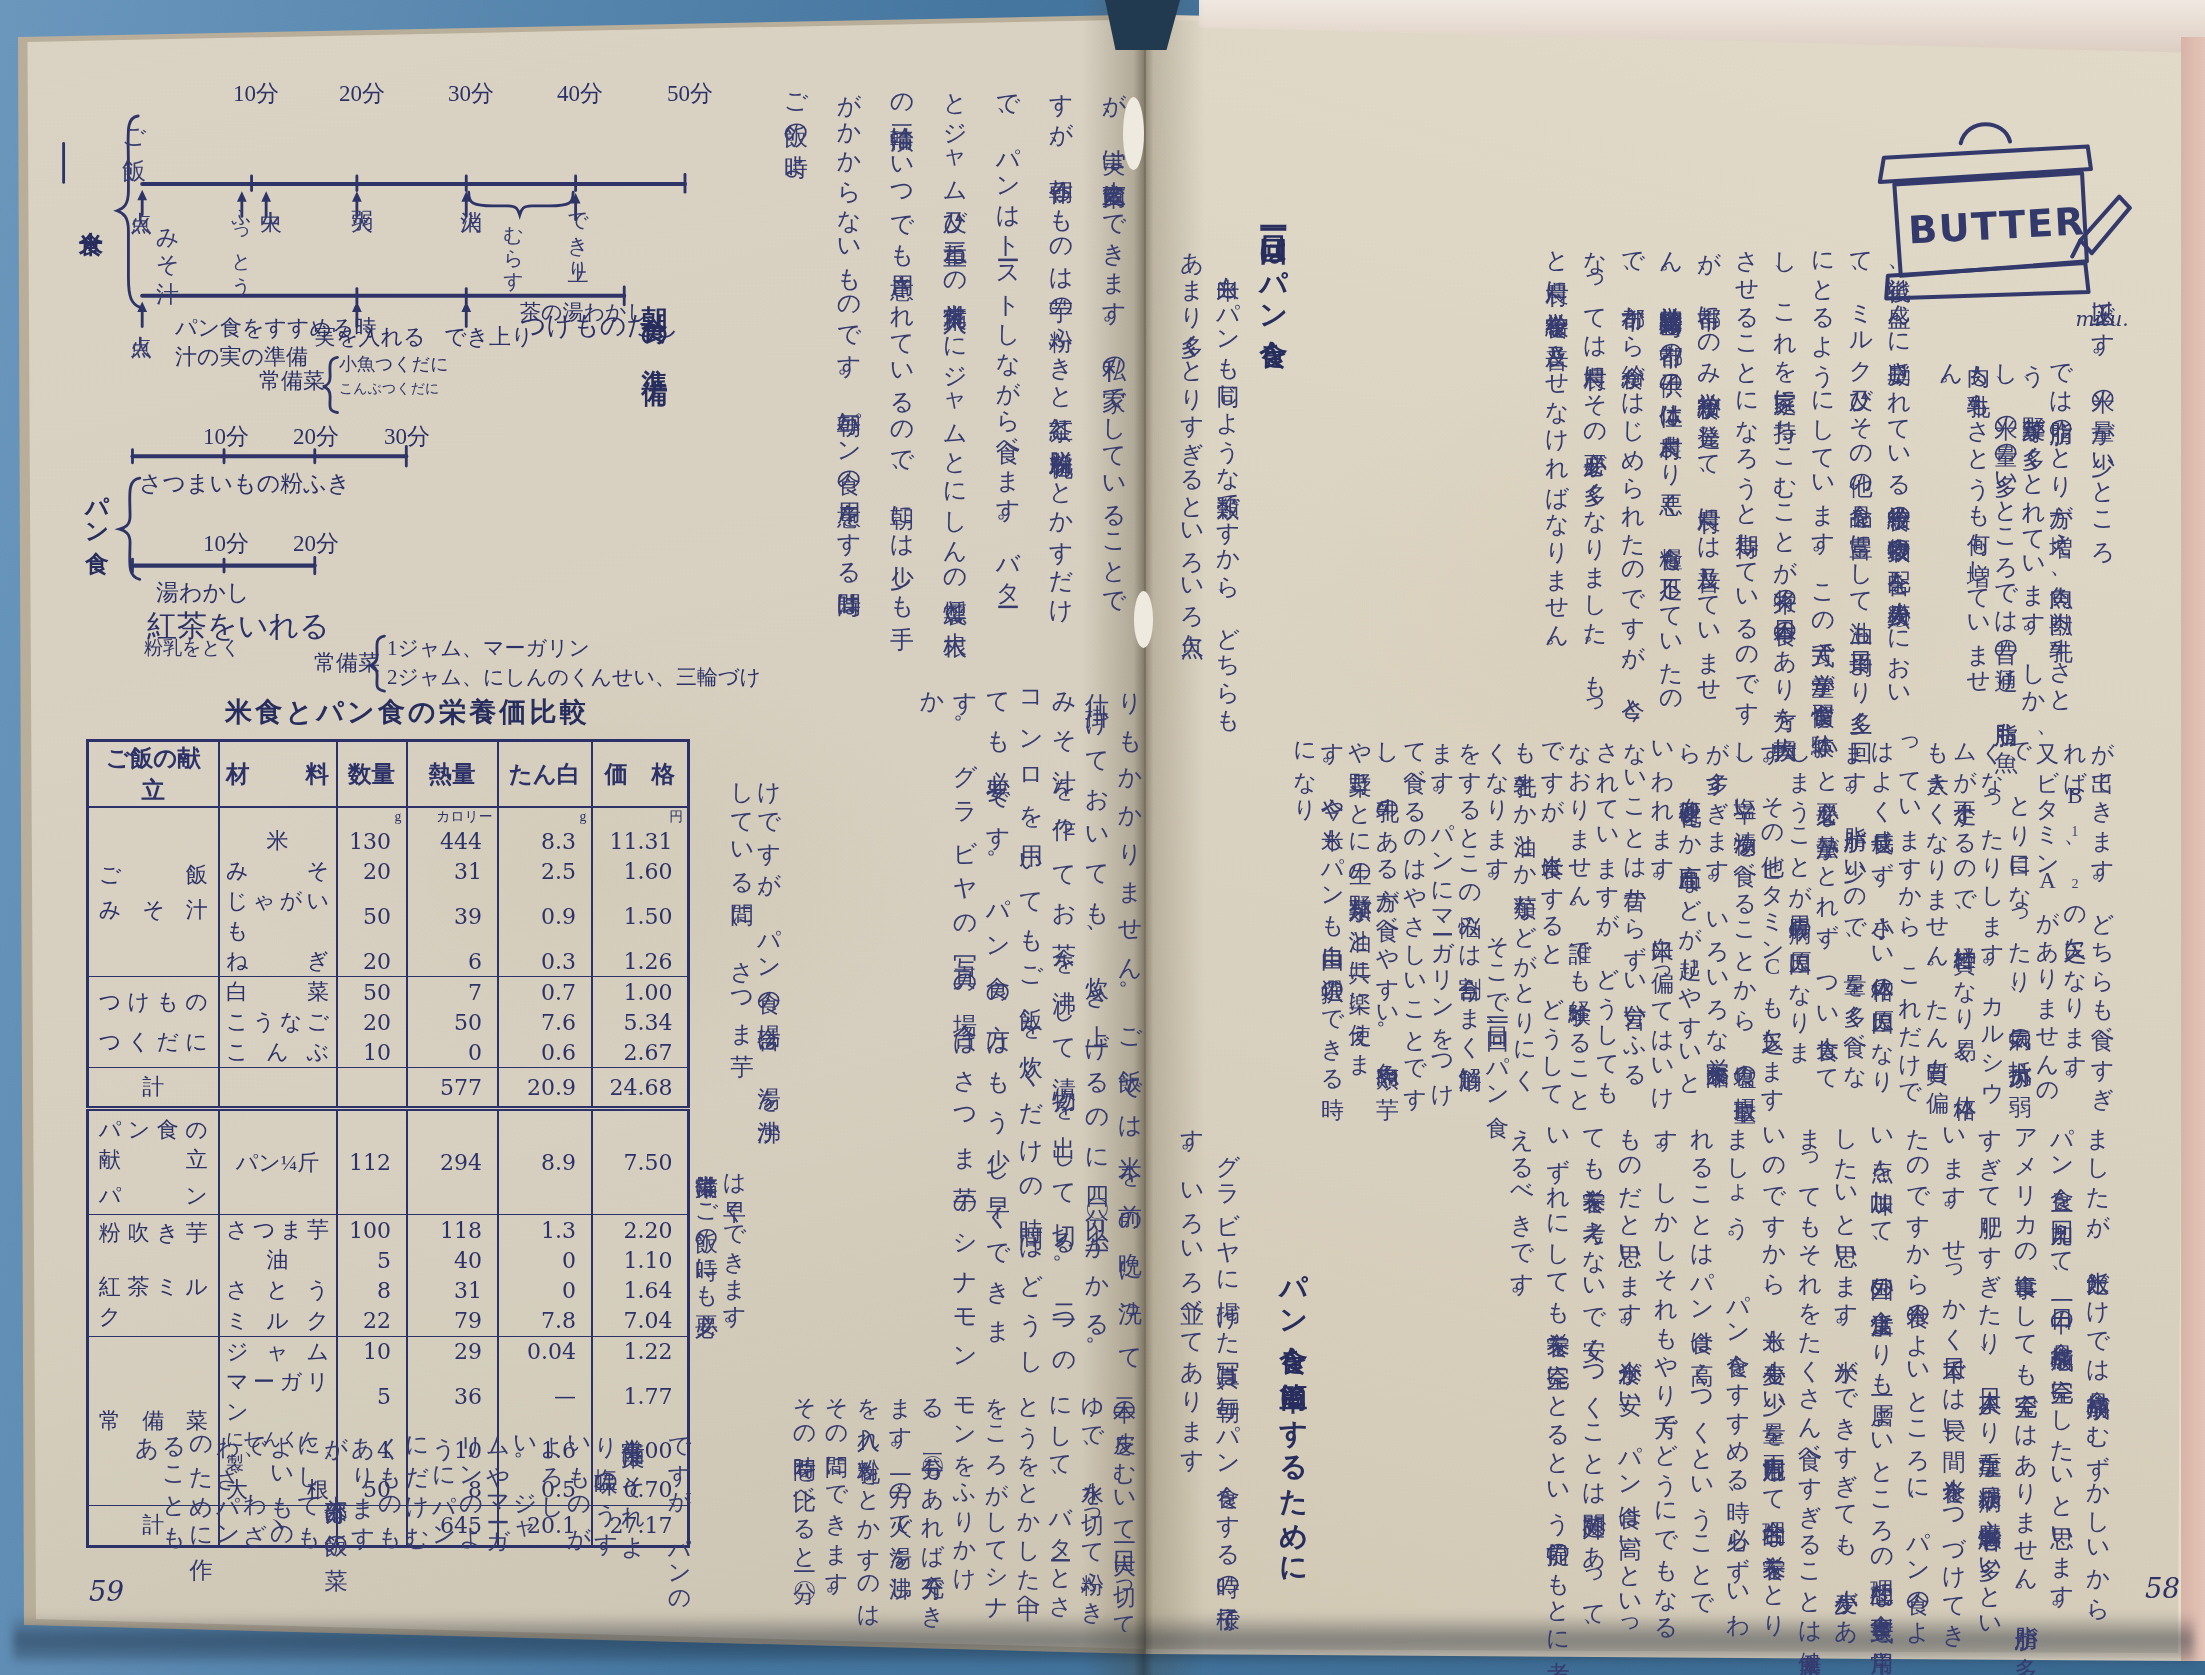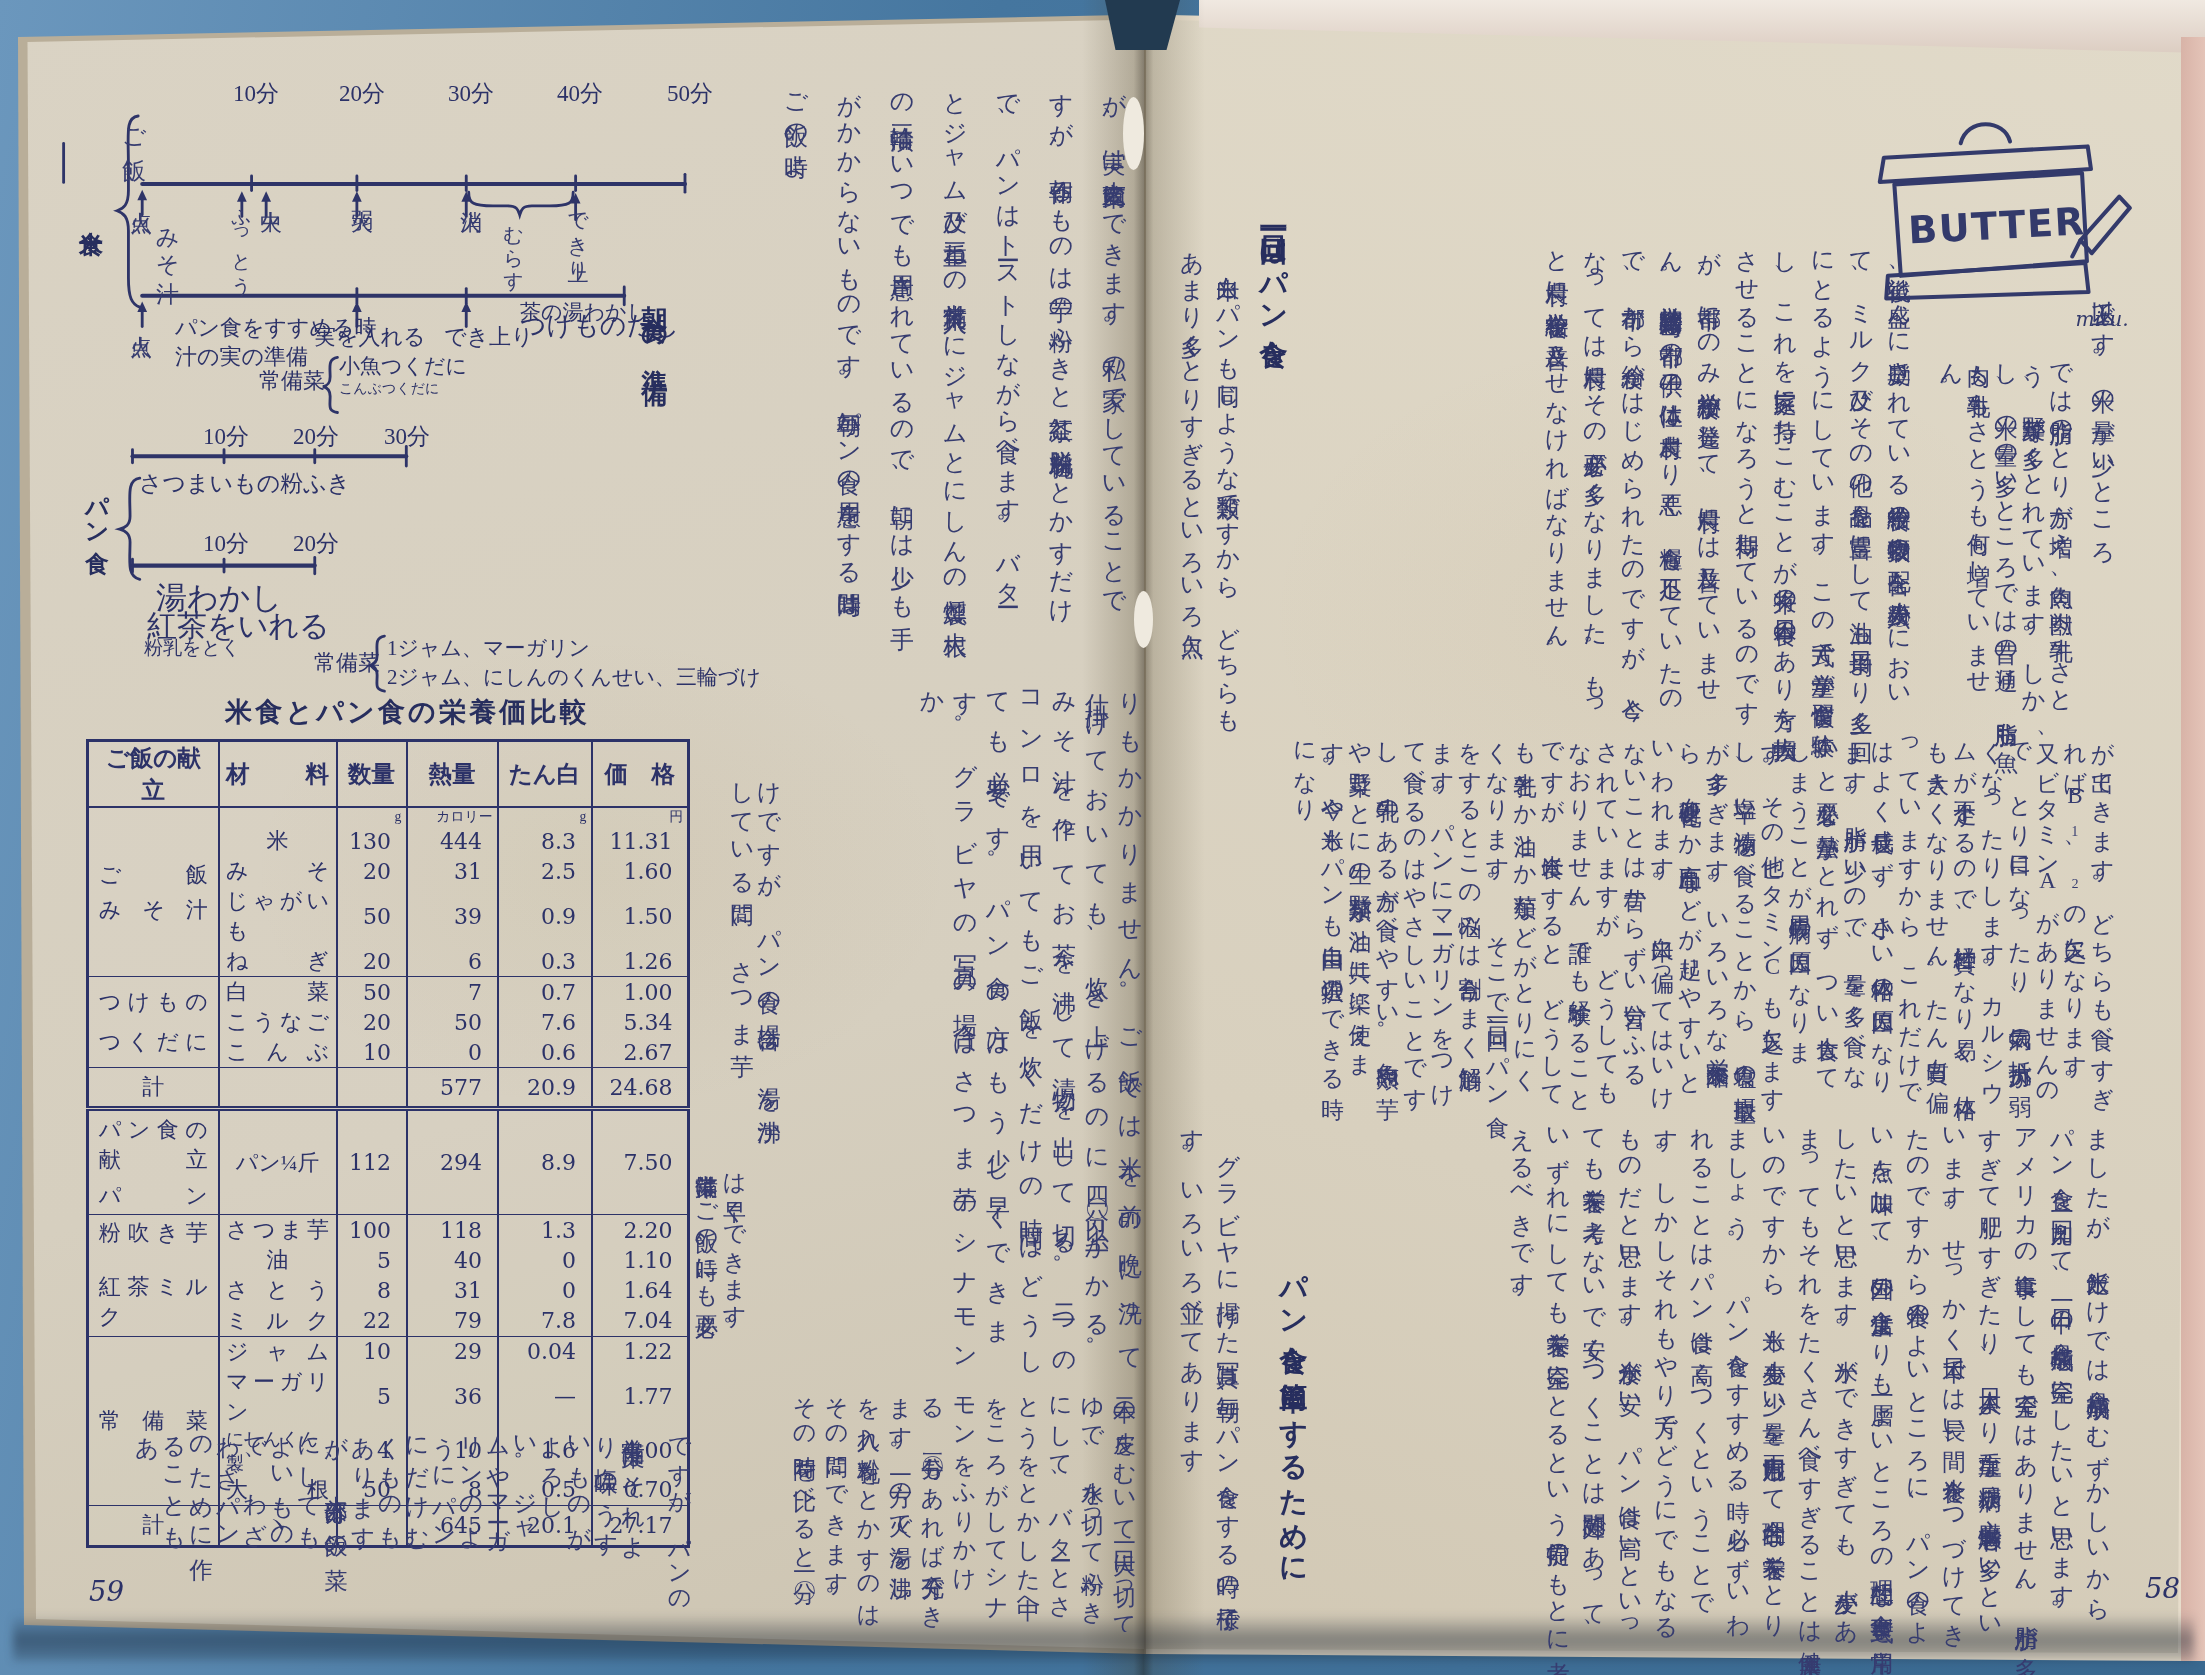--- a/index.html
+++ b/index.html
@@ -143,30 +143,30 @@
 <div class="v" style="left:501px;top:212px;font-size:20px">むらす</div>
 <div class="v" style="left:564px;top:198px;font-size:21px">でき上り</div>
 <div class="v" style="left:126px;top:318px;font-size:22px">点火</div>
 <div class="hl" style="left:175px;top:313px;font-size:22px">パン食をすすめる時</div>
 <div class="hl" style="left:175px;top:342px;font-size:22px">汁の実の準備</div>
 <div class="hl" style="left:314px;top:322px;font-size:22px">実を入れる</div>
 <div class="hl" style="left:444px;top:322px;font-size:22px">でき上り</div>
 <div class="hl" style="left:520px;top:298px;font-size:21px">茶の湯わかし</div>
 <div class="hl" style="left:520px;top:308px;font-size:26px">つけものだし</div>
 <div class="hl" style="left:259px;top:366px;font-size:22px">常備菜</div>
-<div class="hl" style="left:339px;top:352px;font-size:21px">小魚つくだに</div>
+<div class="hl" style="left:339px;top:352px;font-size:18px">小魚つくだに</div>
 <div class="hl" style="left:339px;top:380px;font-size:14px">こんぶつくだに</div>
 <div class="v b" style="left:81px;top:480px;font-size:23.5px">パン食</div>
 <div class="hl" style="left:203px;top:421px;font-size:23px">10分</div>
 <div class="hl" style="left:293px;top:421px;font-size:23px">20分</div>
 <div class="hl" style="left:384px;top:421px;font-size:23px">30分</div>
 <div class="hl" style="left:139px;top:468px;font-size:23px">さつまいもの粉ふき</div>
 <div class="hl" style="left:203px;top:528px;font-size:23px">10分</div>
 <div class="hl" style="left:293px;top:528px;font-size:23px">20分</div>
-<div class="hl" style="left:156px;top:577px;font-size:31px">湯わかし</div>
+<div class="hl" style="left:156px;top:577px;font-size:23px">湯わかし</div>
 <div class="hl" style="left:147px;top:606px;font-size:30px">紅茶をいれる</div>
 <div class="hl" style="left:144px;top:635px;font-size:19px">粉乳をとく</div>
 <div class="hl" style="left:314px;top:648px;font-size:22px">常備菜</div>
 <div class="hl" style="left:387px;top:634px;font-size:21px">1ジャム、マーガリン</div>
 <div class="hl" style="left:387px;top:663px;font-size:21px">2ジャム、にしんのくんせい、三輪づけ</div>
 
 <div class="hl b" style="left:225px;top:694px;font-size:27px;letter-spacing:3.2px">米食とパン食の栄養価比較</div>
 
 <table class="nutri">
   <colgroup>

